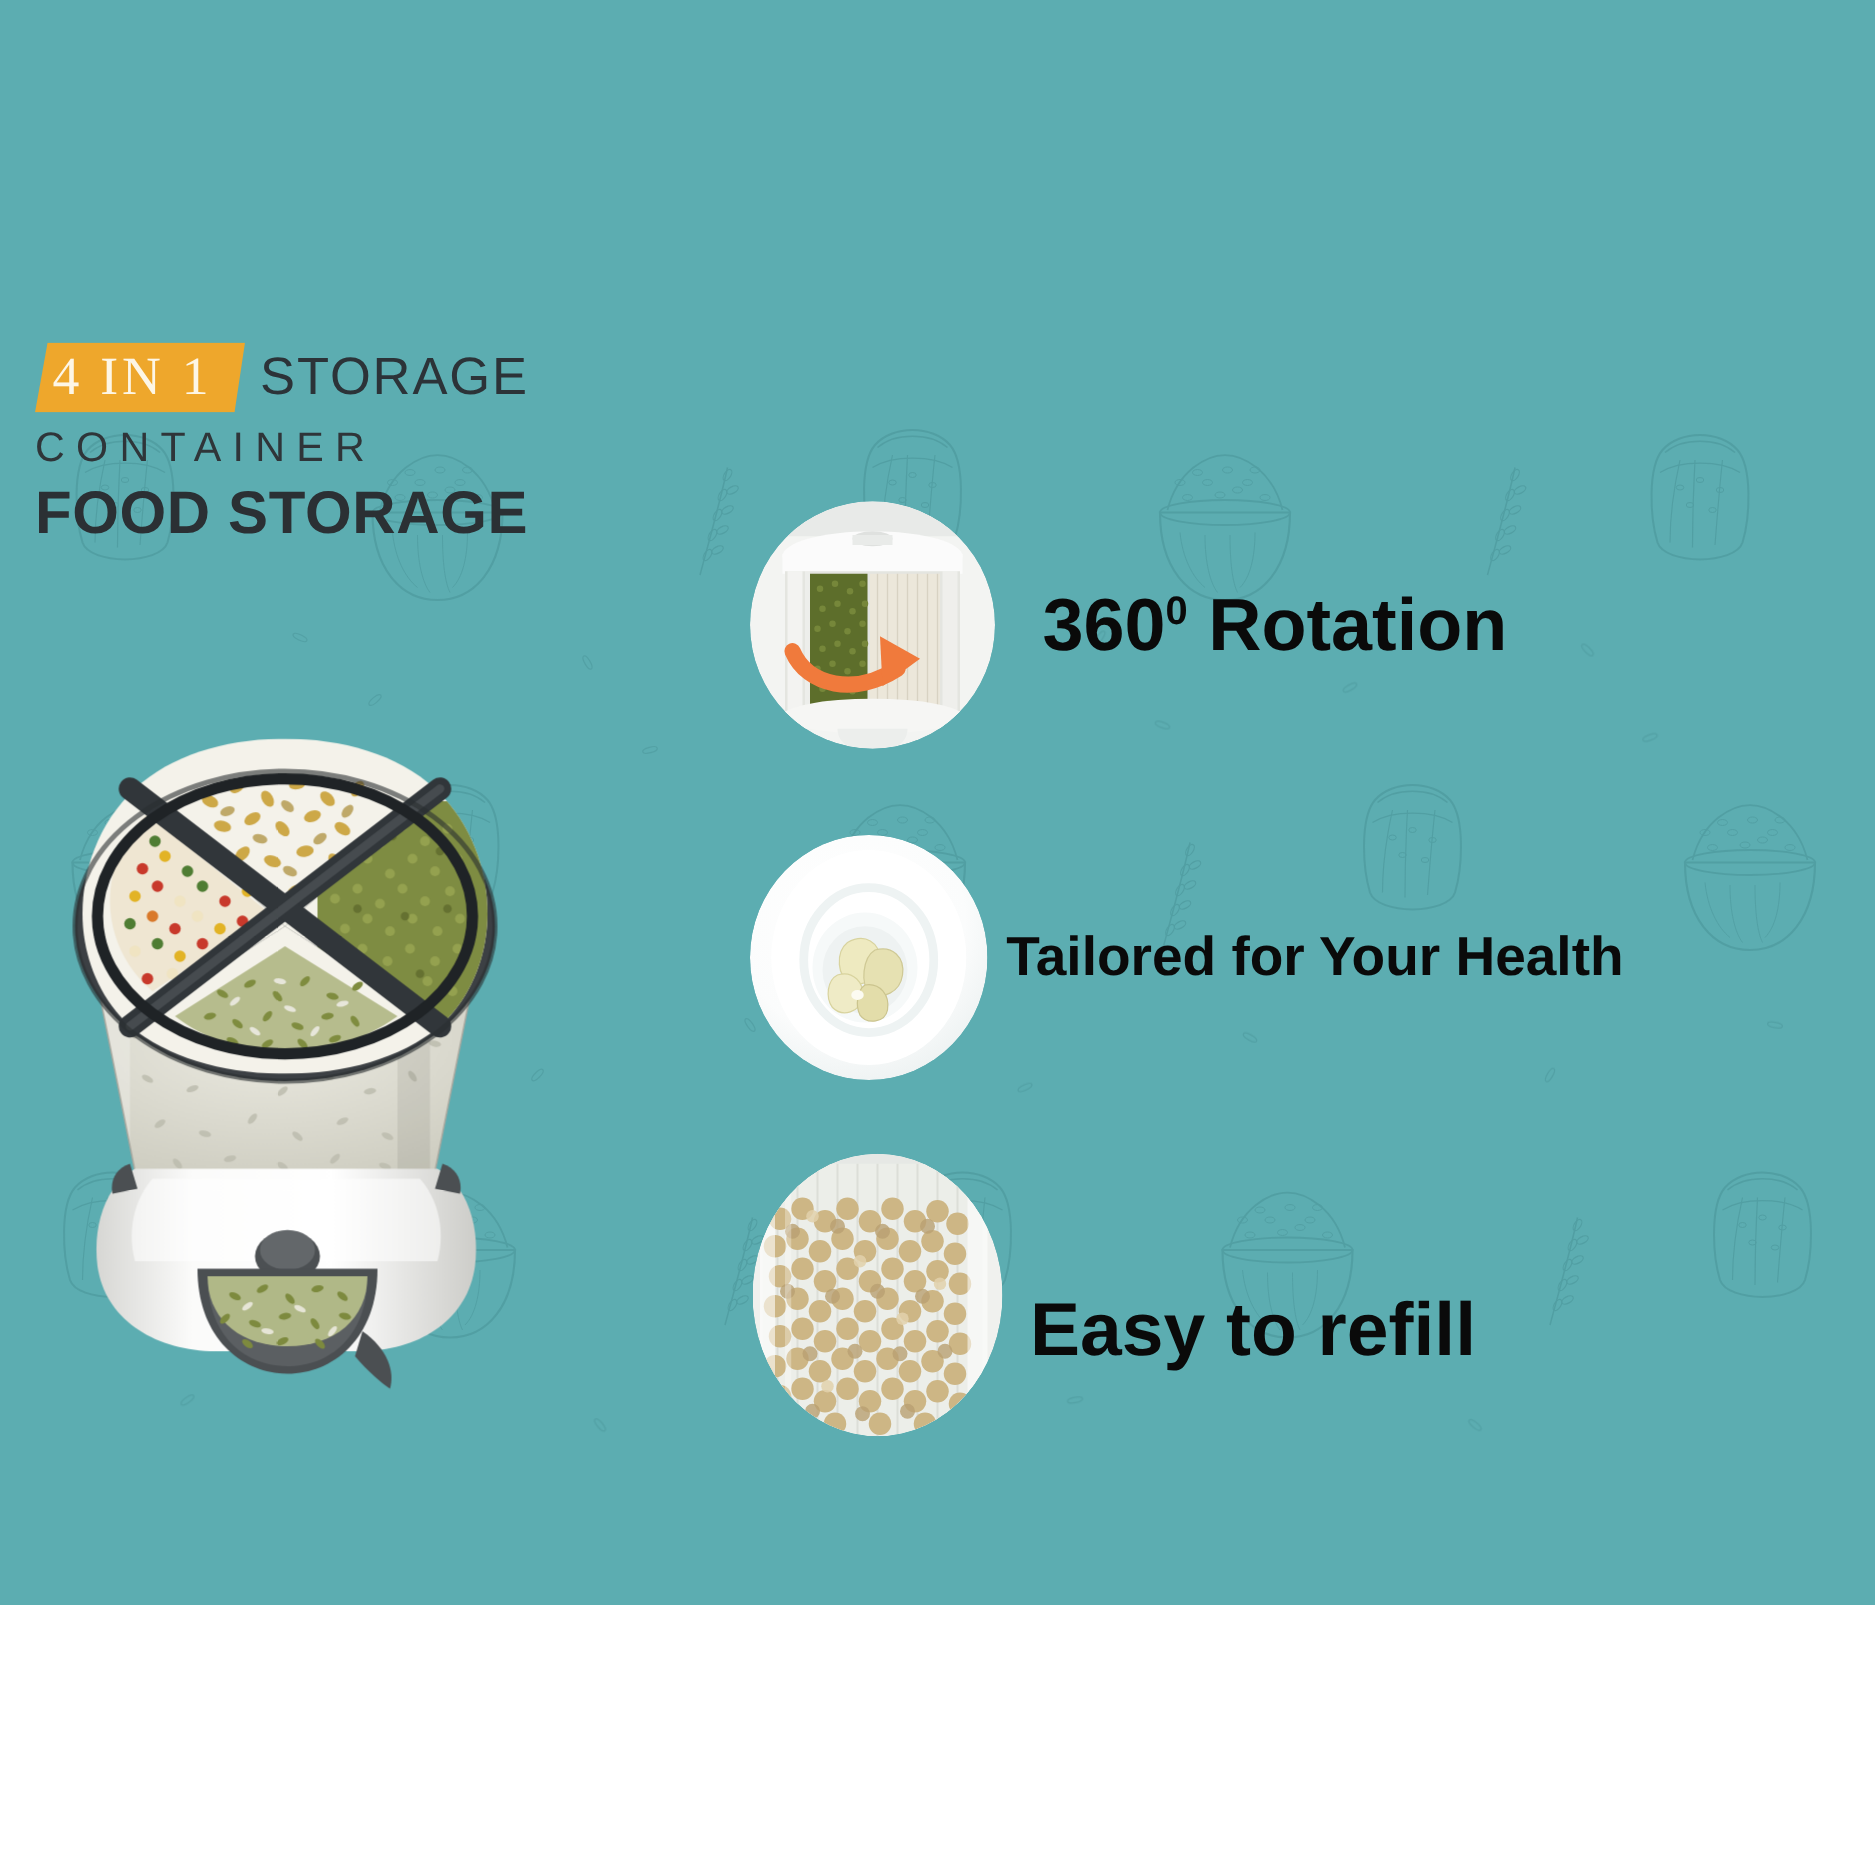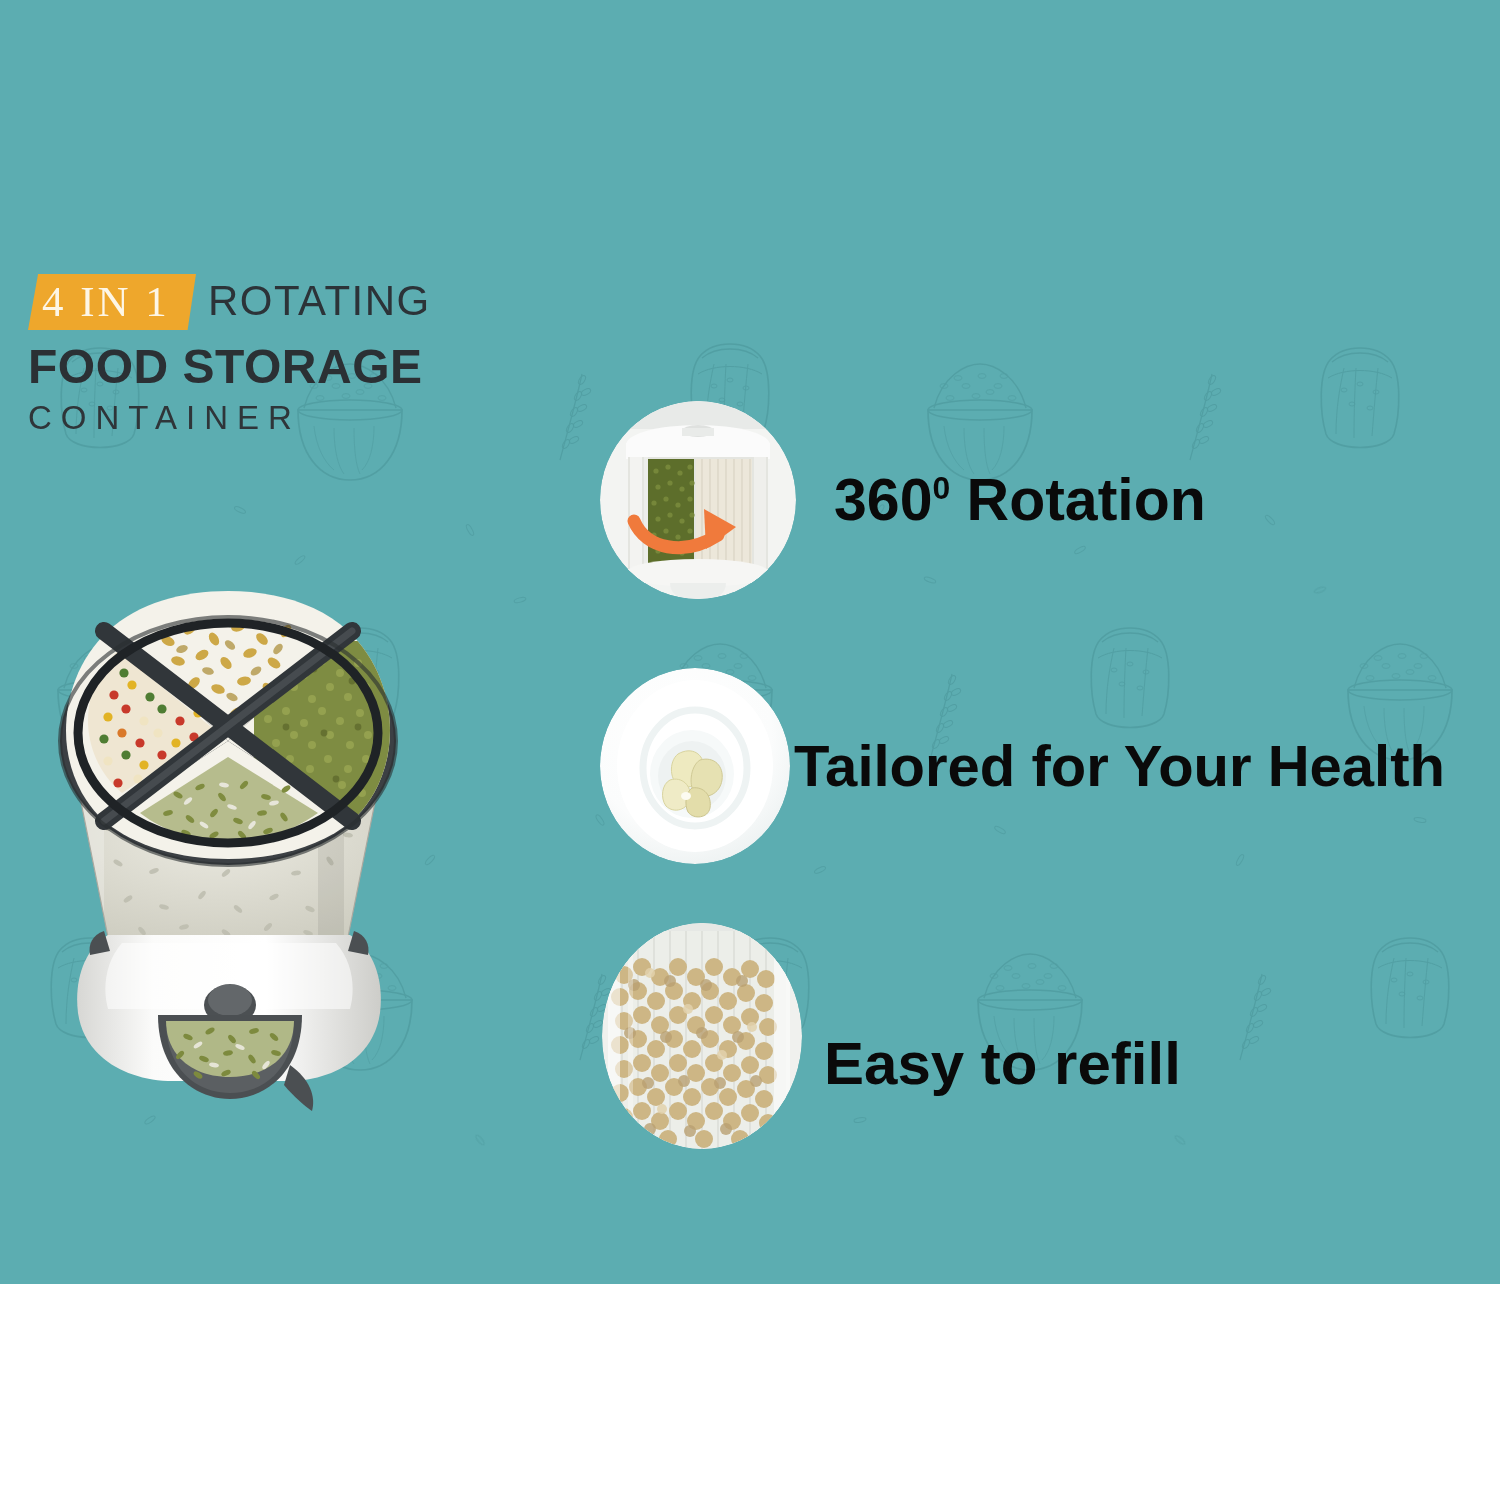--- a/index.html
+++ b/index.html
@@ -124,21 +124,21 @@
 
   .feature-label {
     font-family: "Liberation Sans", sans-serif;
     font-weight: bold;
     font-size: 58px;
     line-height: 62px;
     color: #0a0a0a;
     white-space: nowrap;
   }
   #label-0 { margin-left: 38px; font-size: 59px; }
-  #label-1 { margin-left: 4px; font-size: 58px; }
+  #label-1 { margin-left: 15px; font-size: 44px; }
   #label-2 { margin-left: 22px; font-size: 60px; margin-top: 56px; }
   .deg-sup {
     font-size: 0.54em;
     vertical-align: super;
     line-height: 0;
   }
 </style>
 </head>
 <body>
 
@@ -255,24 +255,24 @@
         <use href="#grain" x="860" y="860" transform="rotate(-10 860 860)"></use>
         <use href="#grain" x="1180" y="880" transform="rotate(40 1180 880)"></use>
       </g>
     </g>
   </svg>
 
   <div id="headline">
     <div id="line1">
       <span id="badge-4in1"></span>
       <span id="txt-4in1">4 IN 1</span>
-      <span id="txt-rotating">ROTATING</span>
+      <span id="txt-rotating">STORAGE</span>
     </div>
+    <div id="txt-container">CONTAINER</div>
     <div id="txt-foodstorage">FOOD STORAGE</div>
-    <div id="txt-container">CONTAINER</div>
   </div>
 
   <svg id="hero-product" viewBox="0 0 420 570" aria-hidden="true">
     <defs>
       <linearGradient id="bodyGrad" x1="0" y1="0" x2="1" y2="0">
         <stop offset="0%" stop-color="#cfcec4"></stop>
         <stop offset="18%" stop-color="#e8e7df"></stop>
         <stop offset="50%" stop-color="#f1f0ea"></stop>
         <stop offset="82%" stop-color="#d9d8cf"></stop>
         <stop offset="100%" stop-color="#b9b8af"></stop>

